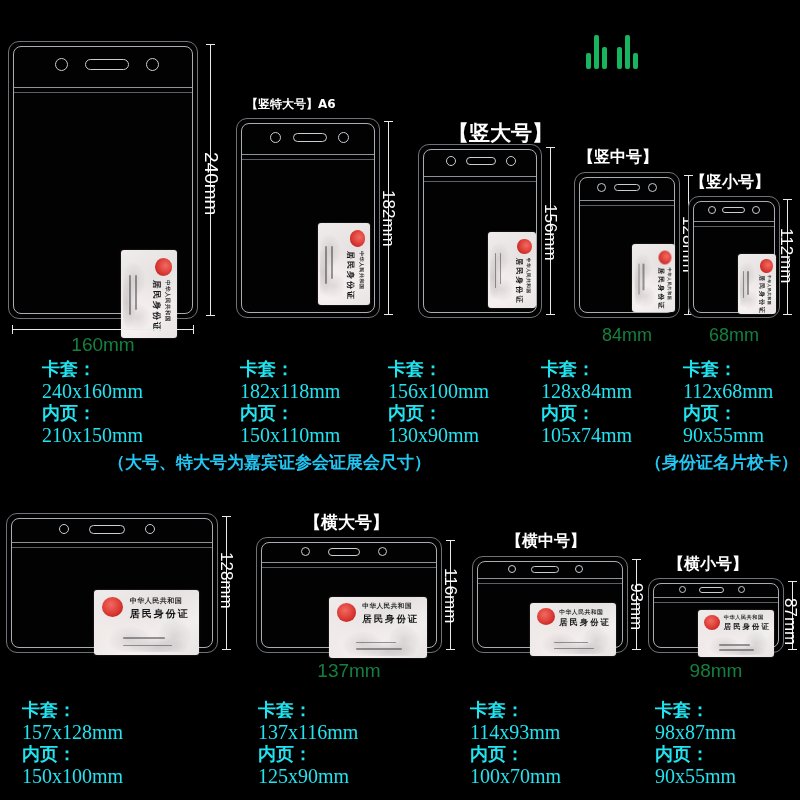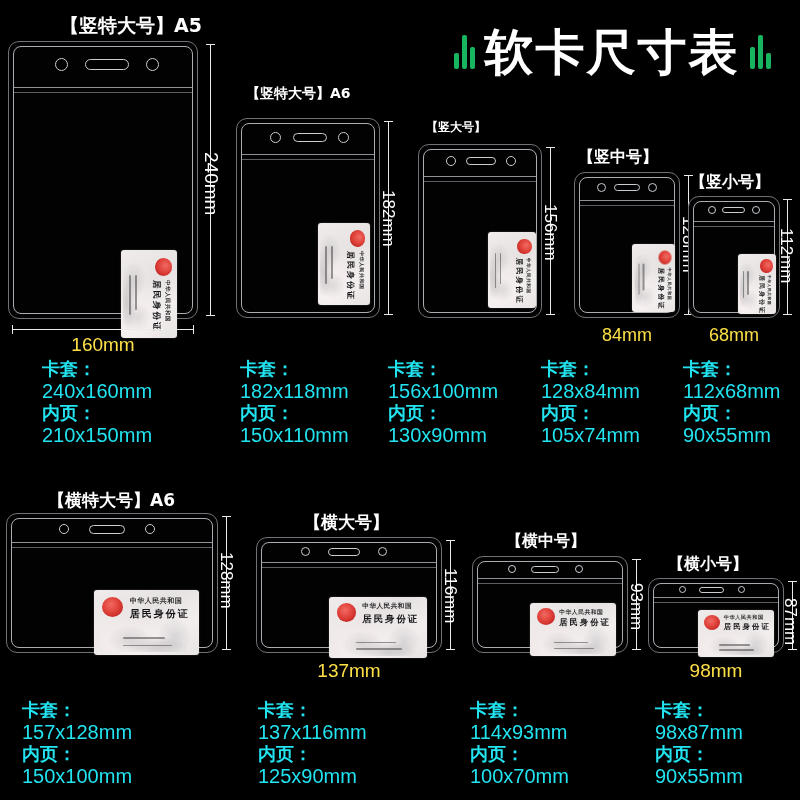--- a/index.html
+++ b/index.html
@@ -73,62 +73,60 @@
   .idcard .ln.soft{opacity:.5;height:1.6px;}
   .idcard .hdr{position:absolute;color:#2a2a2c;font-weight:bold;white-space:nowrap;
     font-family:"DejaVu Sans","Liberation Sans",sans-serif;letter-spacing:.5px;}
   .idcard .big{position:absolute;color:#141416;font-weight:bold;white-space:nowrap;
     font-family:"DejaVu Sans","Liberation Sans",sans-serif;letter-spacing:2px;}
   .idcard.vert{transform-origin:center center;}
 
   
   .cap{position:absolute;white-space:nowrap;color:#fff;font-weight:bold;
     font-family:"DejaVu Sans","Liberation Sans",sans-serif;}
-  .dim-w{position:absolute;white-space:nowrap;color:#fde047;text-align:center;
+  .dim-w{position:absolute;white-space:nowrap;color:#15803d;text-align:center;
     font-family:"Liberation Sans",sans-serif;}
   .dim-h{position:absolute;white-space:nowrap;color:#fff;
     font-family:"Liberation Sans",sans-serif;
     transform:rotate(90deg);transform-origin:left top;}
 
   
   .measure-w{position:absolute;height:9px;}
   .measure-w .line{position:absolute;left:0;right:0;top:4px;height:1px;background:#e9eaec;}
   .measure-w .tick{position:absolute;top:0;width:1px;height:9px;background:#e9eaec;}
   .measure-h{position:absolute;width:9px;}
   .measure-h .line{position:absolute;top:0;bottom:0;left:4px;width:1px;background:#e9eaec;}
   .measure-h .tick{position:absolute;left:0;height:1px;width:9px;background:#e9eaec;}
 
   
   .spec{position:absolute;color:#22e3f0;white-space:nowrap;line-height:1.16;
     font-family:"DejaVu Sans","Liberation Sans",sans-serif;}
   .spec .k{font-weight:bold;font-size:18px;display:block;}
-  .spec .v{font-size:20px;display:block;font-family:Liberation Sans, sans-serif;}
+  .spec .v{font-size:20px;display:block;font-family:Liberation Serif, serif;}
   .note{position:absolute;color:#22c8f5;white-space:nowrap;font-weight:bold;font-size:17px;
     font-family:"DejaVu Sans","Liberation Sans",sans-serif;}
 </style>
 </head>
 <body>
 
 <div class="stage">
 
   <div class="title-wrap">
     <span class="barmark">
       <i></i>
         <i></i>
         <i></i>
     </span>
-    <span class="title-text">软卡尺寸表</span>
     <span class="barmark rev">
       <i></i>
         <i></i>
         <i></i>
     </span>
   </div>
 
-  <div class="cap" style="left:60px;top:13px;font-size:19px;">【竖特大号】A5</div>
   <div class="holder" style="left:8px;top:41px;width:190px;height:278px;">
     <div class="outer"></div>
     <div class="inner"></div>
     <div class="bandline" style="top:46px;"></div>
     <div class="bandline b2" style="top:51px;"></div>
     <div class="hole" style="left:47px;top:17px;width:13px;height:13px;"></div>
     <div class="slot" style="left:77px;top:18px;width:44px;height:11px;"></div>
     <div class="hole" style="left:138px;top:17px;width:13px;height:13px;"></div>
     <div class="idcard vert" style="left:113px;top:209px;width:56px;height:88px;transform:translate(-0px,-0px);">
       <div style="position:absolute;inset:0;transform:rotate(90deg);transform-origin:center center;width:88px;height:56px;left:-16px;top:16px;">
@@ -147,21 +145,21 @@
       <div class="tick" style="bottom:0;"></div>
   </div>
   <div class="dim-h" style="left:222px;top:152px;font-size:19px;">240mm</div>
   <div class="measure-w" style="left:12px;top:325px;width:182px;">
     <div class="line"></div>
       <div class="tick" style="left:0;"></div>
       <div class="tick" style="right:0;"></div>
   </div>
   <div class="dim-w" style="left:12px;top:334px;width:182px;font-size:19px;">160mm</div>
 
-  <div class="cap" style="left:246px;top:85px;font-size:14px;">【竖特大号】A6</div>
+  <div class="cap" style="left:246px;top:96px;font-size:12px;">【竖特大号】A6</div>
   <div class="holder" style="left:236px;top:118px;width:144px;height:200px;">
     <div class="outer"></div>
     <div class="inner"></div>
     <div class="bandline" style="top:36px;"></div>
     <div class="bandline b2" style="top:41px;"></div>
     <div class="hole" style="left:34px;top:14px;width:11px;height:11px;"></div>
     <div class="slot" style="left:57px;top:15px;width:34px;height:9px;"></div>
     <div class="hole" style="left:102px;top:14px;width:11px;height:11px;"></div>
     <div class="idcard vert" style="left:82px;top:105px;width:52px;height:82px;">
       <div style="position:absolute;width:82px;height:52px;left:-15px;top:15px;transform:rotate(90deg);transform-origin:center center;">
@@ -174,21 +172,21 @@
       </div>
     </div>
   </div>
   <div class="measure-h" style="left:384px;top:121px;height:194px;">
     <div class="line"></div>
       <div class="tick" style="top:0;"></div>
       <div class="tick" style="bottom:0;"></div>
   </div>
   <div class="dim-h" style="left:398px;top:190px;font-size:17px;">182mm</div>
 
-  <div class="cap" style="left:426px;top:119px;font-size:12px;">【竖大号】</div>
+  <div class="cap" style="left:448px;top:119px;font-size:21px;">【竖大号】</div>
   <div class="holder" style="left:418px;top:144px;width:124px;height:174px;">
     <div class="outer"></div>
     <div class="inner"></div>
     <div class="bandline" style="top:32px;"></div>
     <div class="bandline b2" style="top:37px;"></div>
     <div class="hole" style="left:28px;top:12px;width:10px;height:10px;"></div>
     <div class="slot" style="left:48px;top:13px;width:30px;height:8px;"></div>
     <div class="hole" style="left:88px;top:12px;width:10px;height:10px;"></div>
     <div class="idcard vert" style="left:70px;top:88px;width:48px;height:76px;">
       <div style="position:absolute;width:76px;height:48px;left:-14px;top:14px;transform:rotate(90deg);transform-origin:center center;">
@@ -288,22 +286,23 @@
     <span class="k">内页：</span>
     <span class="v">105x74mm</span>
   </div>
   <div class="spec" style="left:683px;top:359px;">
     <span class="k">卡套：</span>
     <span class="v">112x68mm</span>
     <span class="k">内页：</span>
     <span class="v">90x55mm</span>
   </div>
 
-
-  <div class="cap" style="left:48px;top:489px;font-size:17px;">【横特大号】A6</div>
+  <div class="note" style="left:108px;top:451px;">（大号、特大号为嘉宾证参会证展会尺寸）</div>
+  <div class="note" style="left:645px;top:451px;">（身份证名片校卡）</div>
+
   <div class="holder" style="left:6px;top:513px;width:212px;height:140px;">
     <div class="outer"></div>
     <div class="inner"></div>
     <div class="bandline" style="top:29px;"></div>
     <div class="bandline b2" style="top:34px;"></div>
     <div class="hole" style="left:53px;top:11px;width:10px;height:10px;"></div>
     <div class="slot" style="left:83px;top:12px;width:36px;height:9px;"></div>
     <div class="hole" style="left:139px;top:11px;width:10px;height:10px;"></div>
     <div class="idcard" style="left:88px;top:77px;width:105px;height:65px;">
       <div class="mountains"></div>

